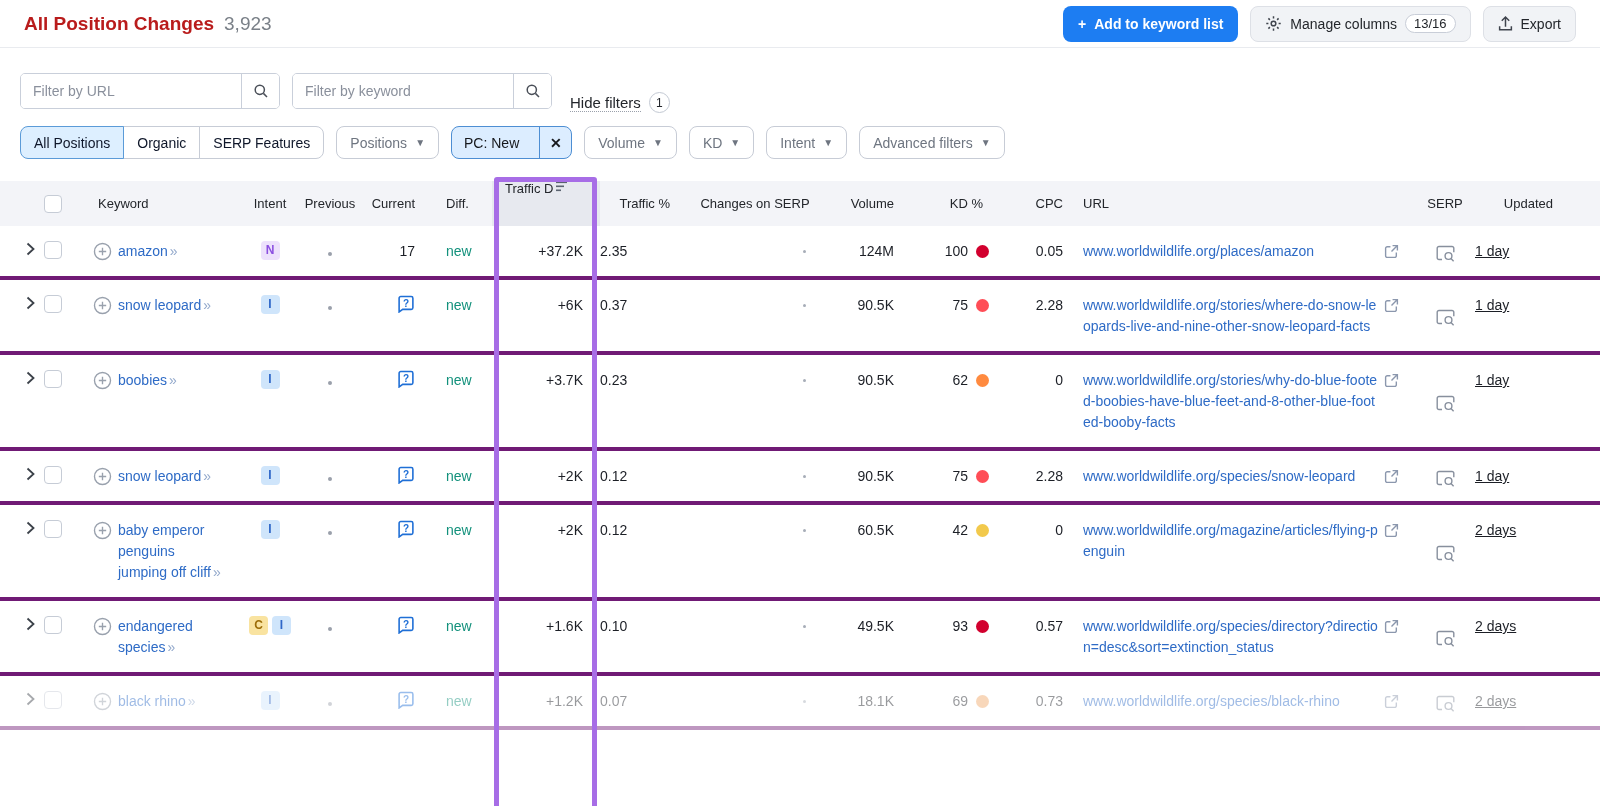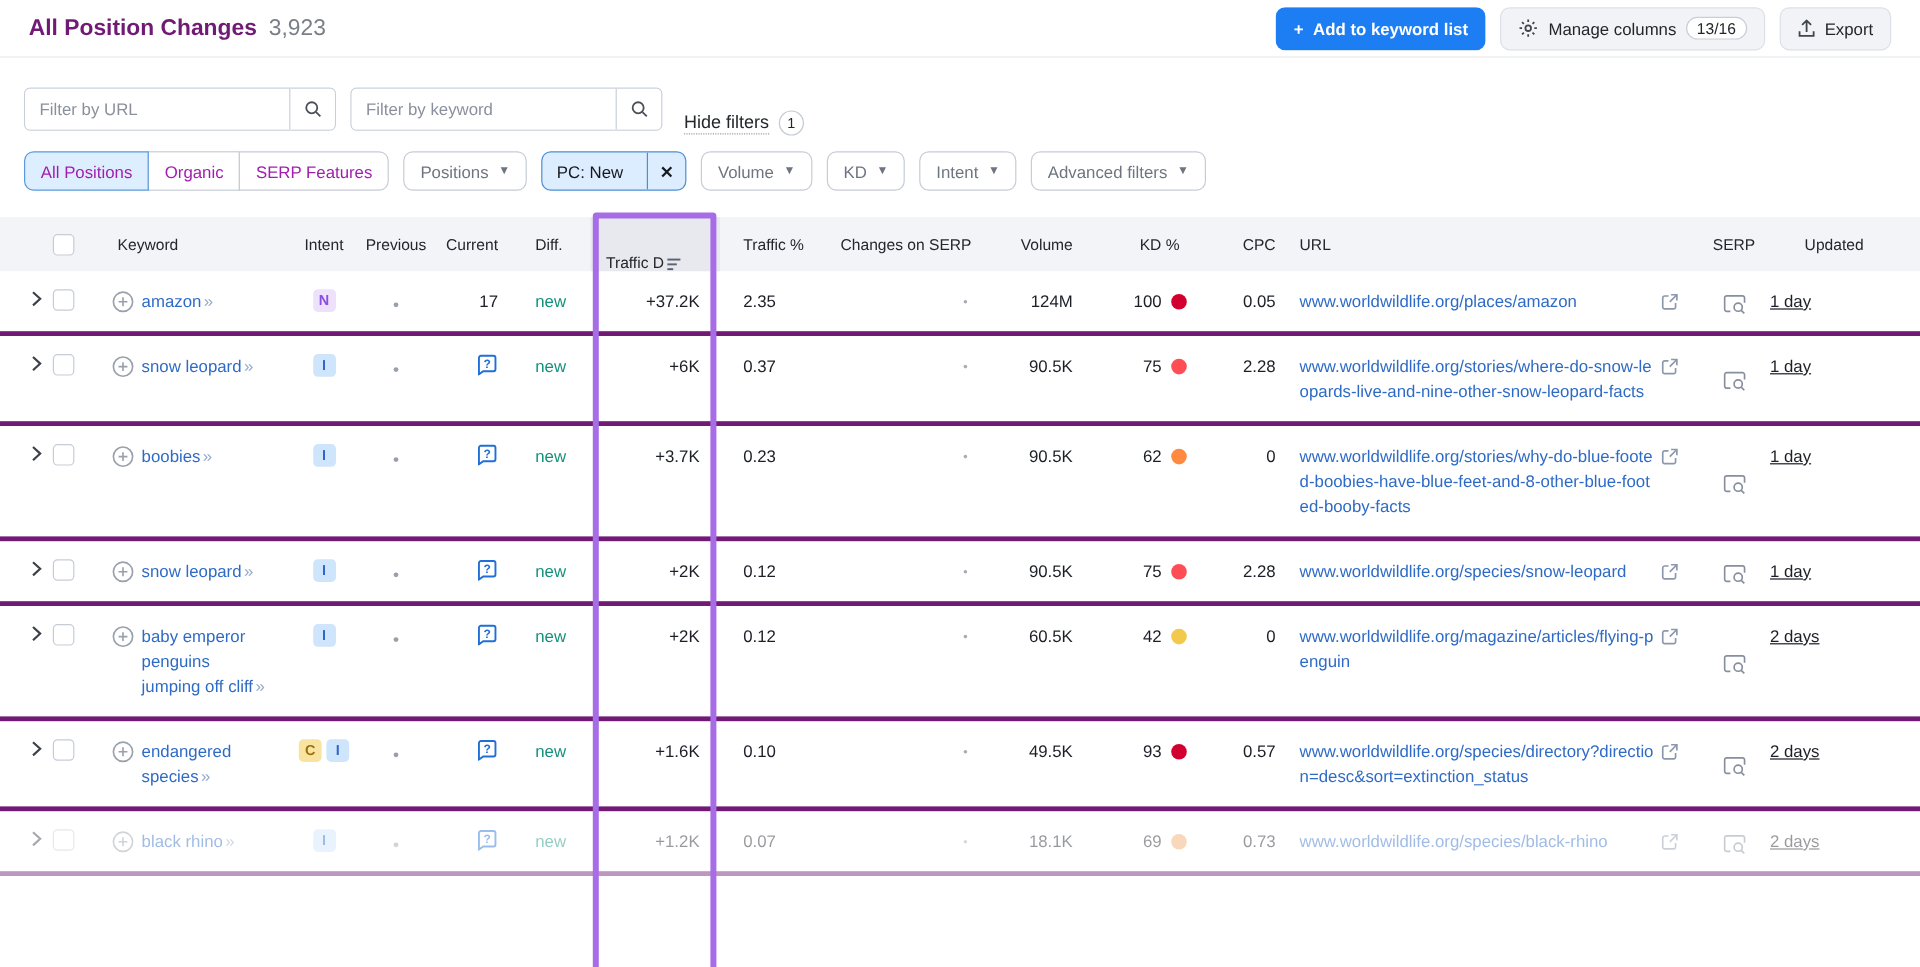--- a/index.html
+++ b/index.html
@@ -2,21 +2,21 @@
 <html><head>
 <meta charset="utf-8">
 <style>
   * { margin:0; padding:0; box-sizing:border-box; }
   html,body { width:1600px; height:806px; overflow:hidden; background:#fff;
     font-family:"Liberation Sans", sans-serif; color:#1c1f26; }
 
   
   .titlebar { height:48px; display:flex; align-items:center; padding:0 24px;
     border-bottom:1px solid #e9ebef; }
-  .page-title { font-size:19px; font-weight:700; color:#701a75;text-align:center; }
+  .page-title { font-size:19px; font-weight:700; color:#b91c1c;text-align:center; }
   .page-count { font-size:19px; color:#7a8088; margin-left:10px; }
   .titlebar-actions { margin-left:auto; display:flex; gap:12px; align-items:center; }
   .btn { height:36px; display:inline-flex; align-items:center; gap:8px;
     padding:0 14px; border-radius:8px; font-size:14px; cursor:pointer;
     border:1px solid transparent; }
   .btn-primary { background:#1d7df2; color:#fff; font-weight:600; }
   .btn-light { background:#f1f3f6; color:#23262b; border:1px solid #dde0e6; }
   .count-pill { background:#fff; border:1px solid #c9ced8; border-radius:11px;
     padding:1px 8px; font-size:13px; color:#23262b; }
   .icon { display:inline-flex; align-items:center; justify-content:center; }
@@ -33,42 +33,42 @@
     display:flex; align-items:center; justify-content:center; cursor:pointer; }
   .hide-filters { margin-left:6px; display:flex; align-items:center; gap:8px;margin-top:24px; }
   .hide-filters .link { font-size:15px; color:#23262b; border-bottom:1px dotted #9aa0ab;
     cursor:pointer; }
   .round-badge { width:21px; height:21px; border-radius:50%; border:1px solid #c3c9d3;
     display:flex; align-items:center; justify-content:center; font-size:12px; color:#23262b; }
 
   .filter-row2 { display:flex; align-items:center; margin-top:13px; gap:12px; }
   .segmented { display:flex; }
   .seg-item { height:33px; display:flex; align-items:center; padding:0 13px; font-size:14px;
-    border:1px solid #c7ccd6; background:#fff; cursor:pointer; margin-left:-1px; color:#a21caf; }
+    border:1px solid #c7ccd6; background:#fff; cursor:pointer; margin-left:-1px; color:#0f172a; }
   .seg-item:first-child { border-radius:8px 0 0 8px; margin-left:0; }
   .seg-item:last-child { border-radius:0 8px 8px 0; }
   .seg-item.active { background:#ddefff; border-color:#5b9bd8; position:relative; z-index:2; }
   .chip { height:33px; display:inline-flex; align-items:center; gap:8px; padding:0 13px;
     border:1px solid #c7ccd6; border-radius:8px; background:#fff; font-size:14px;
     color:#6e7580; cursor:pointer; }
   .chip .chev { font-size:10px; color:#6e7580; }
   .chip-active { border:1px solid #4d8ed3; background:#dcedff; color:#16181c;
     padding:0; overflow:hidden; }
   .chip-active .lbl { padding:0 12px; }
   .chip-active .x { width:32px; height:100%; display:flex; align-items:center;
     justify-content:center; border-left:1px solid #4d8ed3; font-size:14px; font-weight:700;
     color:#16181c; cursor:pointer; }
 
   
   .table { margin-top:22px; position:relative; }
   .grid { display:grid; grid-template-columns:24px 34px 162px 60px 60px 70px 62px 108px 90px 130px 80px 95px 75px 345px 60px 1fr;
     padding-left:20px; }
   .thead { background:#f3f4f8; height:45px; align-items:center; font-size:13px; color:#23262b; }
   .thead > div { padding-top:0; }
-  .th-sorted { background:#e7e9ef; height:45px; display:flex; align-items:flex-end;
+  .th-sorted { background:#e7e9ef; height:45px; display:flex; align-items:flex-start;
     justify-content:flex-start; padding-left:13px; gap:3px; }
   .right { text-align:right; }
   .center { text-align:center; }
   .row { border-bottom:4px solid #701a75; font-size:14px; line-height:21px; }
   .row > div { padding-top:15px; padding-bottom:14px; }
   .row.faded { opacity:0.45; }
   .cell-expand { padding-left:6px; }
   .checkbox { width:18px; height:18px; border:1px solid #c6ccd6; border-radius:4px;
     background:#fff; cursor:pointer; }
   .cell-kw { display:flex; gap:6px; padding-left:15px; align-items:flex-start; }
@@ -78,21 +78,21 @@
   .badge { width:19px; height:19px; border-radius:4px; font-size:12px; font-weight:700;
     display:inline-flex; align-items:center; justify-content:center; }
   .badge-N { background:#ede1fc; color:#8b4fe0; }
   .badge-I { background:#cfe5fb; color:#2f67c8; }
   .badge-C { background:#f9e3a0; color:#9c6d08; }
   .dot-prev { width:4px; height:4px; border-radius:50%; background:#9aa0ab;
     display:inline-block; margin-top:9px; }
   .cell-current { padding-right:15px; text-align:right; }
   .cell-diff { padding-left:16px; color:#13917c; }
   .cell-tdiff { padding-right:17px; text-align:right; }
-  .cell-tpct { padding-right:24px; text-align:center; }
+  .cell-tpct { padding-right:24px; text-align:left; }
   .cell-serpch { padding-right:14px; text-align:right; }
   .dot-serp { width:3px; height:3px; border-radius:50%; background:#a7adb8; display:inline-block; margin-bottom:3px; }
   .cell-vol { padding-right:6px; text-align:right; }
   .cell-kd { padding-right:6px; text-align:right; white-space:nowrap; }
   .kd-dot { width:13px; height:13px; border-radius:50%; display:inline-block;
     margin-left:8px; vertical-align:-2px; }
   .cell-cpc { padding-right:7px; text-align:right; }
   .cell-url { display:flex; gap:6px; padding-left:13px; align-items:flex-start; }
   .url-text { width:295px; word-break:break-all; color:#2e6bc6; cursor:pointer; }
   .cell-serp { display:flex; justify-content:center; }

